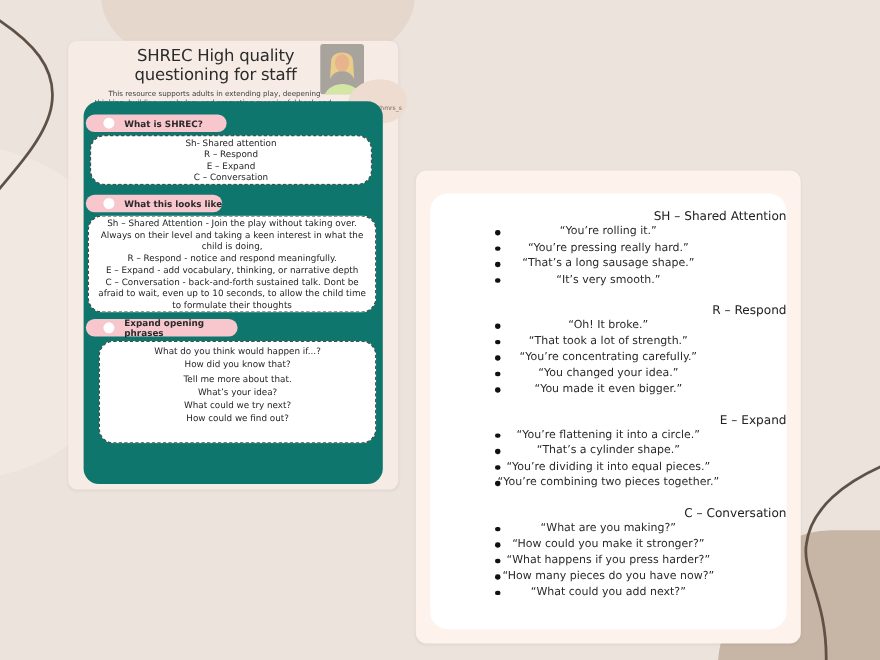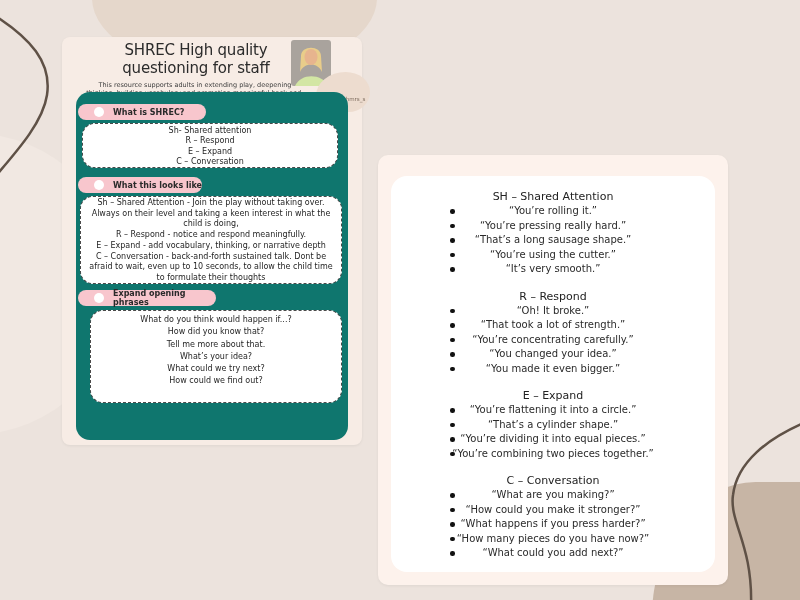--- a/index.html
+++ b/index.html
@@ -54,21 +54,21 @@
     padding-top:3px;}
 
   
   .rc-pill{position:absolute;left:17px;top:6px;width:146px;height:22px;
     background:#f8c6cd;border-radius:12px;display:flex;align-items:center;
     justify-content:center;font-size:10px;font-weight:600;color:#2a2a2a;margin-top:47px;}
   .rc-panel{position:absolute;left:13px;top:21px;width:324px;height:396px;
     background:#ffffff;border-radius:16px;padding-top:13px;box-sizing:border-box;}
   .rc-section{margin-top:12px;}
   .rc-section:first-child{margin-top:0;}
-  .rc-heading{text-align:center;font-size:11px;line-height:15px;color:#222;}
+  .rc-heading{text-align:right;font-size:11px;line-height:15px;color:#222;}
   .bullet-line{position:relative;text-align:center;font-size:10px;line-height:14.5px;
     color:#2a2a2a;}
   .bullet-line::before{content:"";position:absolute;left:59px;top:5px;width:4.5px;
     height:4.5px;border-radius:50%;background:#111;}
 </style>
 </head>
 <body>
 
 <div class="stage">
 
@@ -148,21 +148,20 @@
 
     <div class="rc-panel">
 
       <div class="rc-section">
         <div class="rc-heading">SH – Shared Attention</div>
         <div>
 
         <div class="bullet-line">“You’re rolling it.”</div>
             <div class="bullet-line">“You’re pressing really hard.”</div>
             <div class="bullet-line">“That’s a long sausage shape.”</div>
-            <div class="bullet-line">“You’re using the cutter.”</div>
             <div class="bullet-line">“It’s very smooth.”</div>
           </div>
       </div>
 
       <div class="rc-section">
         <div class="rc-heading">R – Respond</div>
         <div>
 
         <div class="bullet-line">“Oh! It broke.”</div>
             <div class="bullet-line">“That took a lot of strength.”</div>

